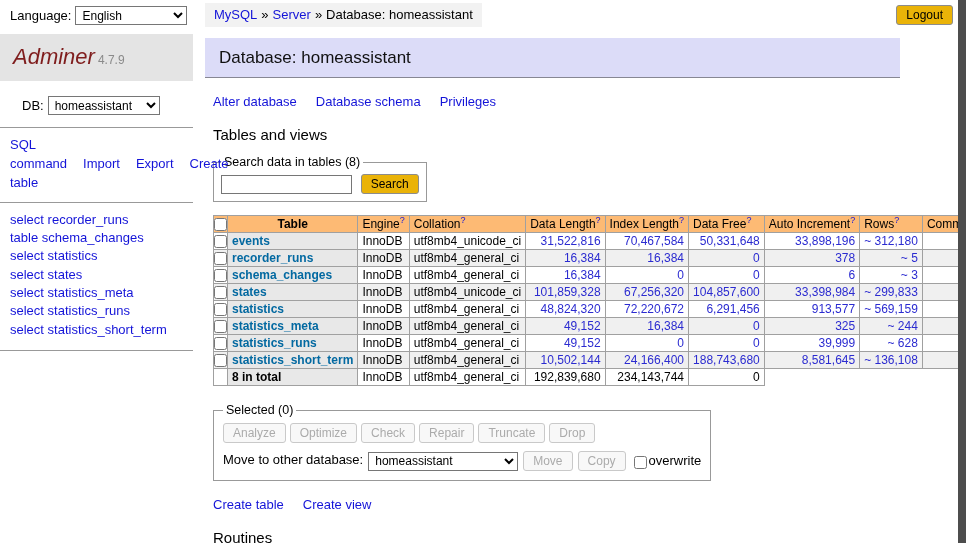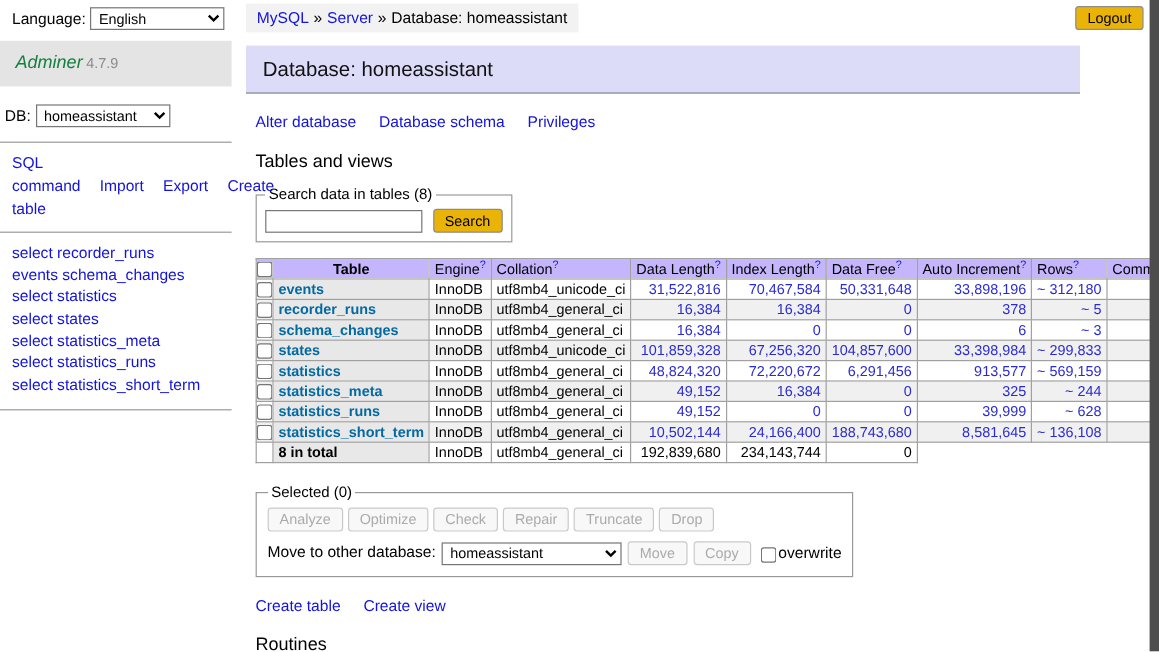--- a/index.html
+++ b/index.html
@@ -15,23 +15,23 @@
   
   .sidebar { position: absolute; left: 0; top: 0; width: 193px; background: #fff; }
   .lang-row { padding: 6px 10px 0 10px; white-space: nowrap; }
   .lang-row label { margin-right: 4px; }
   select {
     font-family: "Liberation Sans", sans-serif; font-size: 12px;
     border: 1px solid #767676; background: #fff; height: 19px; padding: 0 2px;
   }
   .lang-select { width: 112px; }
   .logo-box { margin-top: 9px; background: #e4e4e4; padding: 10px 0 11px 13px; }
-  .logo-name { font-style: italic; color: #15803d; font-size: 15px; }
+  .logo-name { font-style: italic; color: #7f1d1d; font-size: 22px; }
   .logo-ver { color: #8a8a8a; font-size: 12px; margin-left: 3px; }
-  .db-row { padding: 15px 10px 12px 4px; border-bottom: 1px solid #999; white-space: nowrap; }
+  .db-row { padding: 15px 10px 12px 22px; border-bottom: 1px solid #999; white-space: nowrap; }
   .db-row label { margin-right: 4px; }
   .db-select { width: 112px; }
   .sidebar-actions { padding: 8px 10px 9px 10px; border-bottom: 1px solid #999; line-height: 1.45; }
   .sidebar-actions a { margin-right: 16px; }
   .sidebar-tables { list-style: none; margin: 0; padding: 9px 10px 10px 10px; border-bottom: 1px solid #999; }
   .sidebar-tables li { padding: 0 0 3px 0; line-height: 1.18; white-space: nowrap; }
 
   
   .logout-wrap { position: absolute; top: 5px; right: 13px; }
   button.std {
@@ -60,21 +60,21 @@
     font-family: "Liberation Sans", sans-serif; font-size: 12px; vertical-align: middle;
   }
   .search-fieldset button { margin-left: 5px; vertical-align: middle; }
 
   
   table.db-tables { border-collapse: collapse; margin-top: 13px; font-size: 12px; table-layout: fixed; }
   .db-tables td, .db-tables th {
     border: 1px solid #a0a0a0; padding: 1px 4px; height: 17px;
     overflow: hidden; white-space: nowrap; font-weight: normal; text-align: left;
   }
-  .db-tables thead td, .db-tables thead th { background: #c4b5fd; }
+  .db-tables thead td, .db-tables thead th { background: #fdba74; }
   .db-tables thead th.name-col { text-align: center; font-weight: bold; }
   .db-tables tbody th { background: #e8e8e8; }
   .db-tables tbody tr:nth-child(even) td { background: #f0f0f0; }
   .db-tables tfoot th { background: #e8e8e8; font-weight: bold; }
   .db-tables .cb { text-align: center; padding: 0; }
   .db-tables .cb input { margin: 1px 0 0 0; vertical-align: middle; }
   .db-tables .num { text-align: right; }
   .db-tables a.tbl-name { font-weight: bold; color: #0369a1; }
   .db-tables a.val { color: #2b2bd0; margin-top: 44px; }
 
@@ -103,21 +103,21 @@
   </div>
   <div class="db-row">
     <label>DB:</label><select class="db-select"><option>homeassistant</option></select>
   </div>
   <div class="sidebar-actions">
     
   <a href="#">SQL command</a><a href="#">Import</a><a href="#">Export</a><a href="#">Create table</a></div>
   <ul class="sidebar-tables">
 
       <li><a href="#">select recorder_runs</a></li>
-      <li><a href="#">events schema_changes</a></li>
+      <li><a href="#">table schema_changes</a></li>
       <li><a href="#">select statistics</a></li>
       <li><a href="#">select states</a></li>
       <li><a href="#">select statistics_meta</a></li>
       <li><a href="#">select statistics_runs</a></li>
       <li><a href="#">select statistics_short_term</a></li>
     </ul>
 </div>
 
 <div class="logout-wrap">
   <button class="std">Logout</button>

